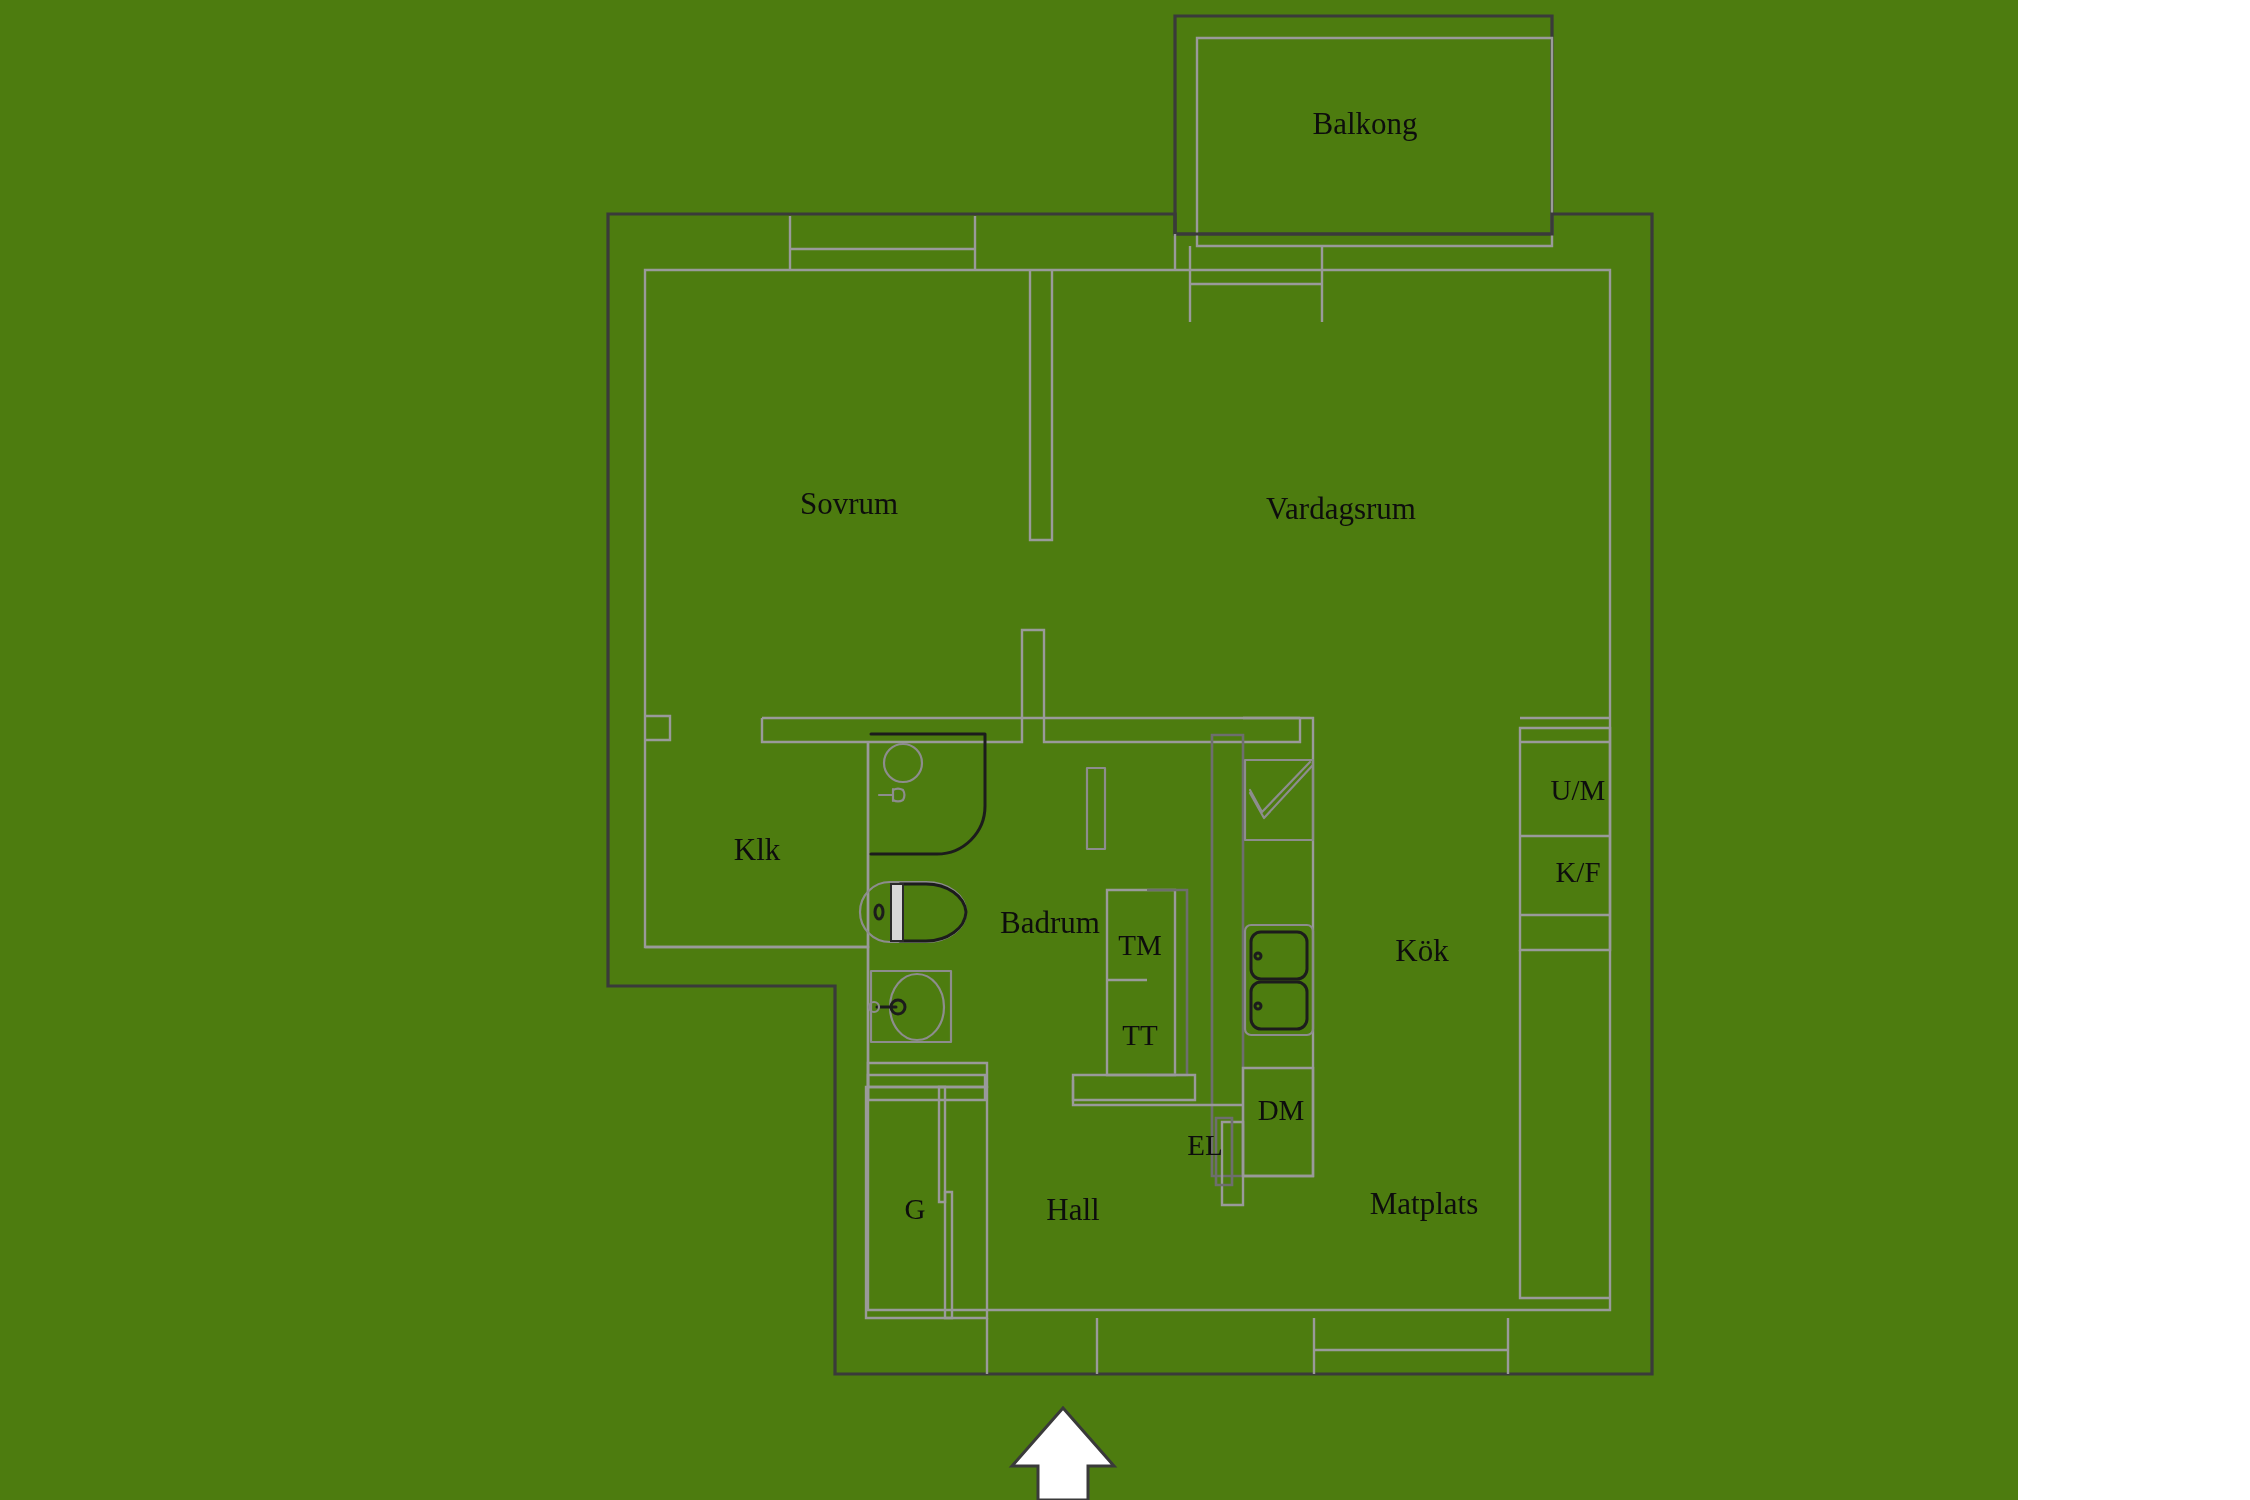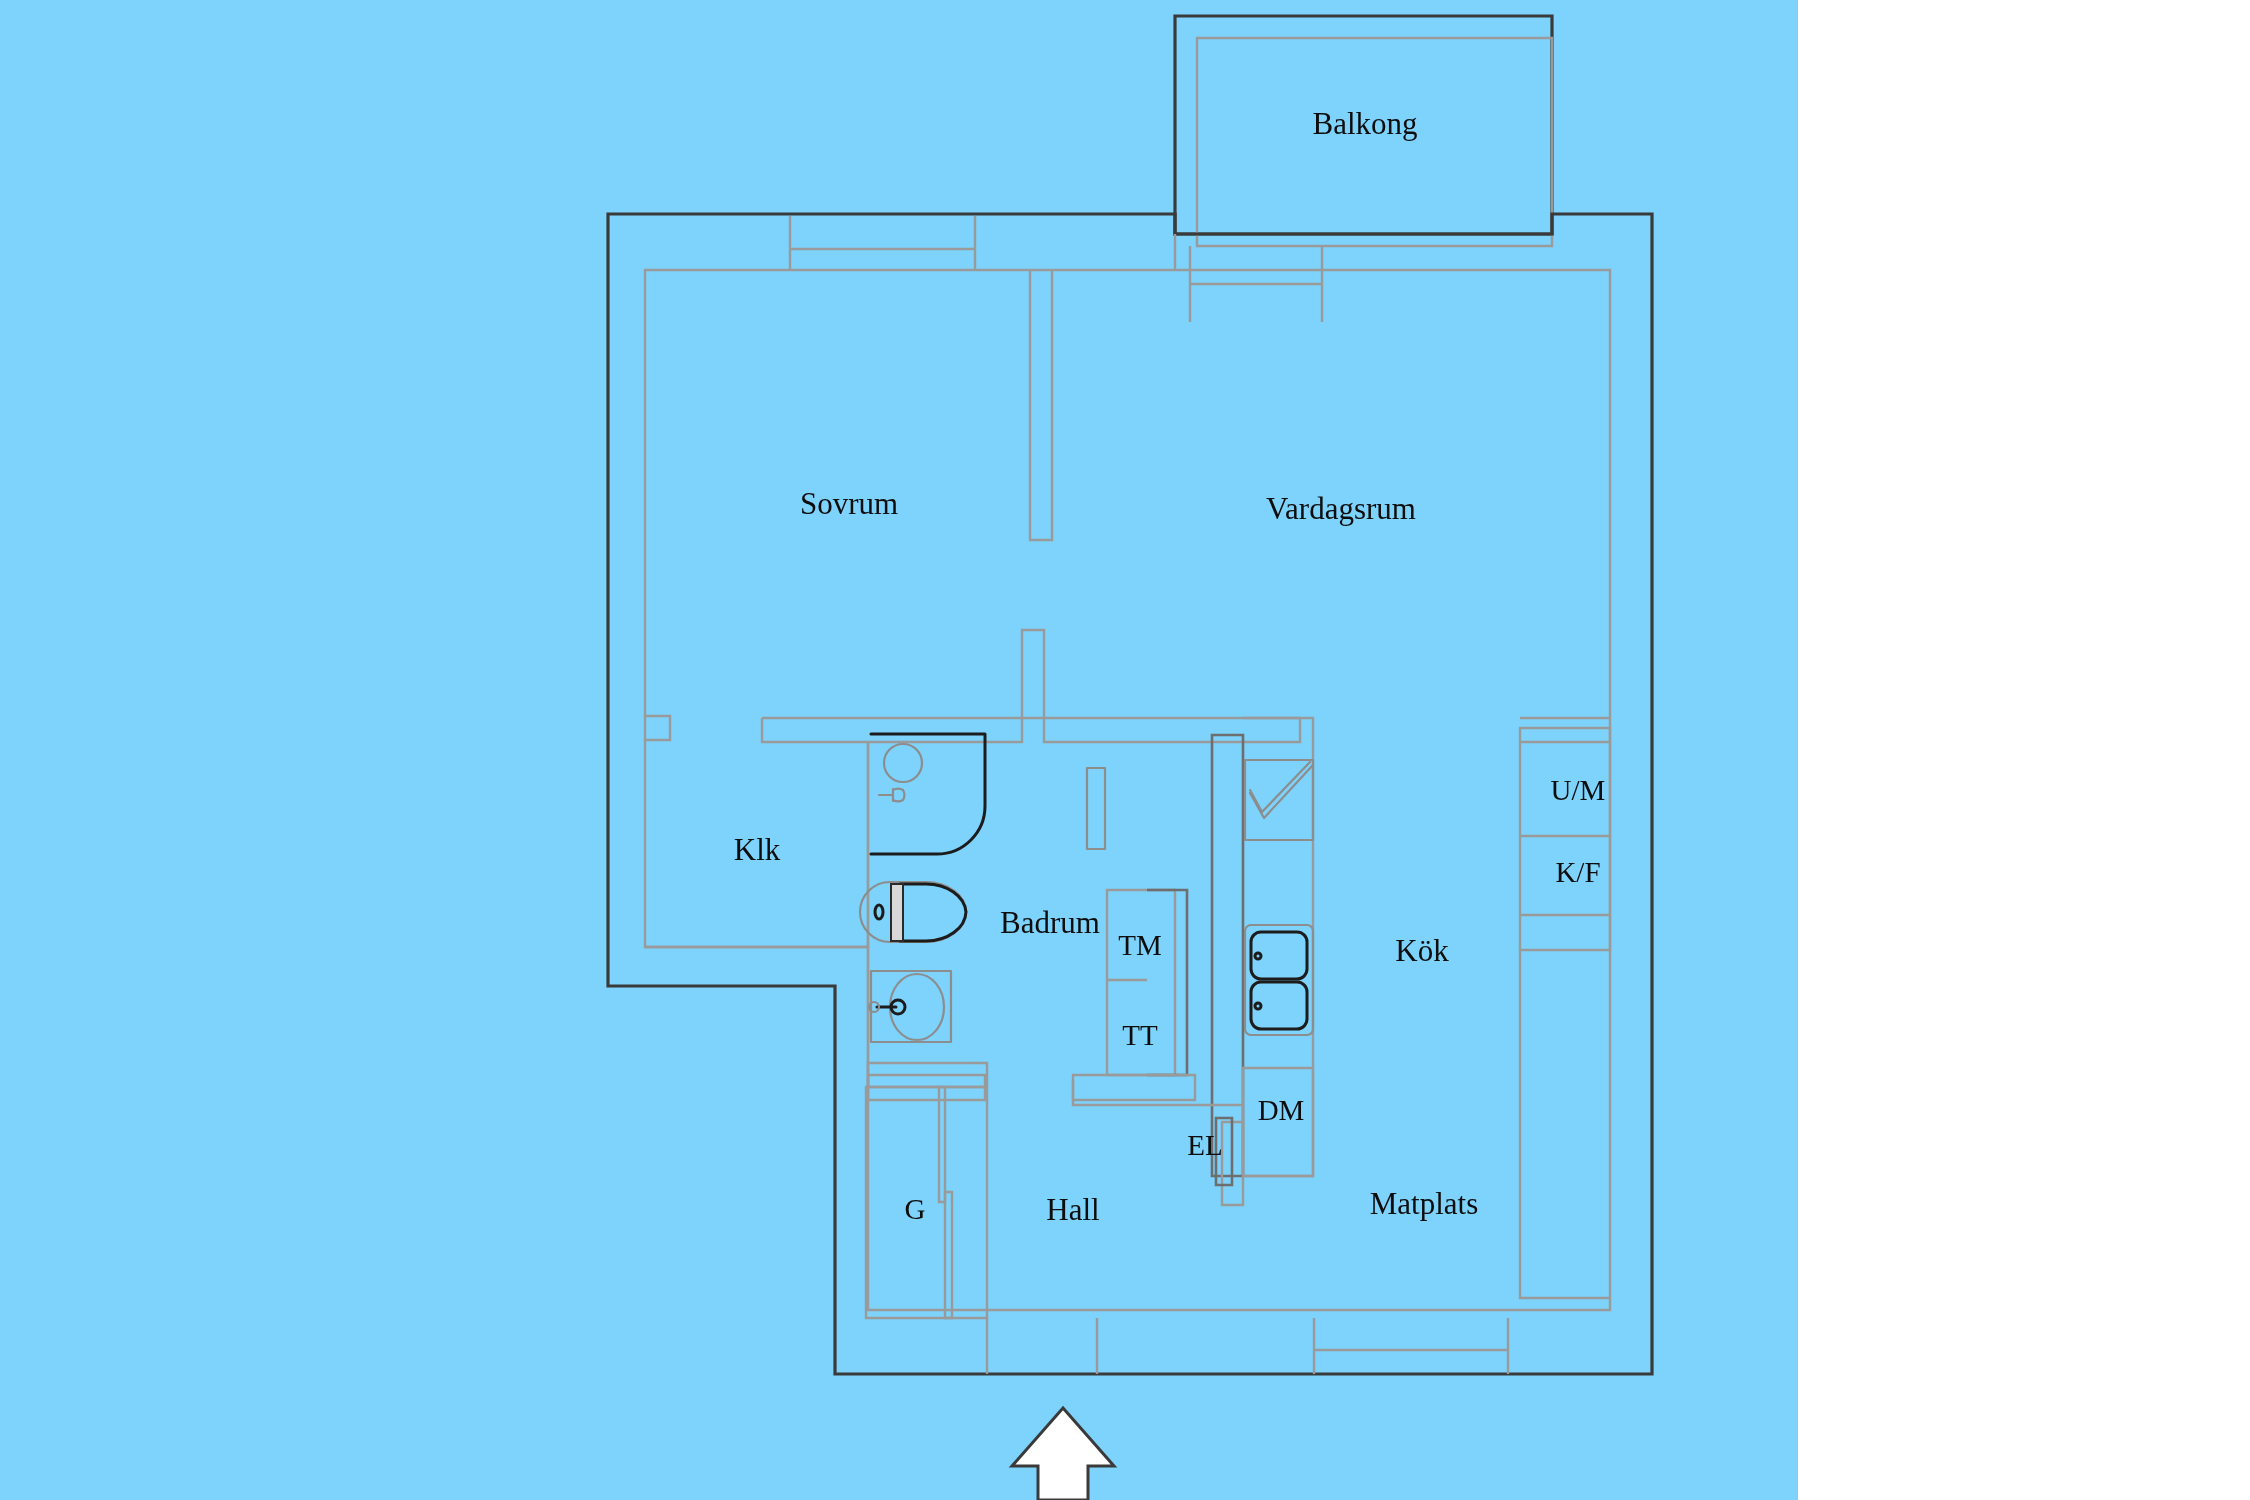--- a/index.html
+++ b/index.html
@@ -7,23 +7,23 @@
     margin: 0;
     padding: 0;
     background: #ffffff;
     width: 2250px;
     height: 1500px;
     overflow: hidden;
     font-family: "Liberation Serif", "DejaVu Serif", serif;
   }
   #plan-root {
     position: relative;
-    width: 1798px;
+    width: 2018px;
     height: 1500px;
-    background: #7dd3fc;
+    background: #4d7c0f;
     text-decoration: underline;
   }
   svg#floorplan {
     display: block;
     width: 2250px;
     height: 1500px;
   }
   .wall-outer {
     fill: none;
     stroke: #3a3a3a;

